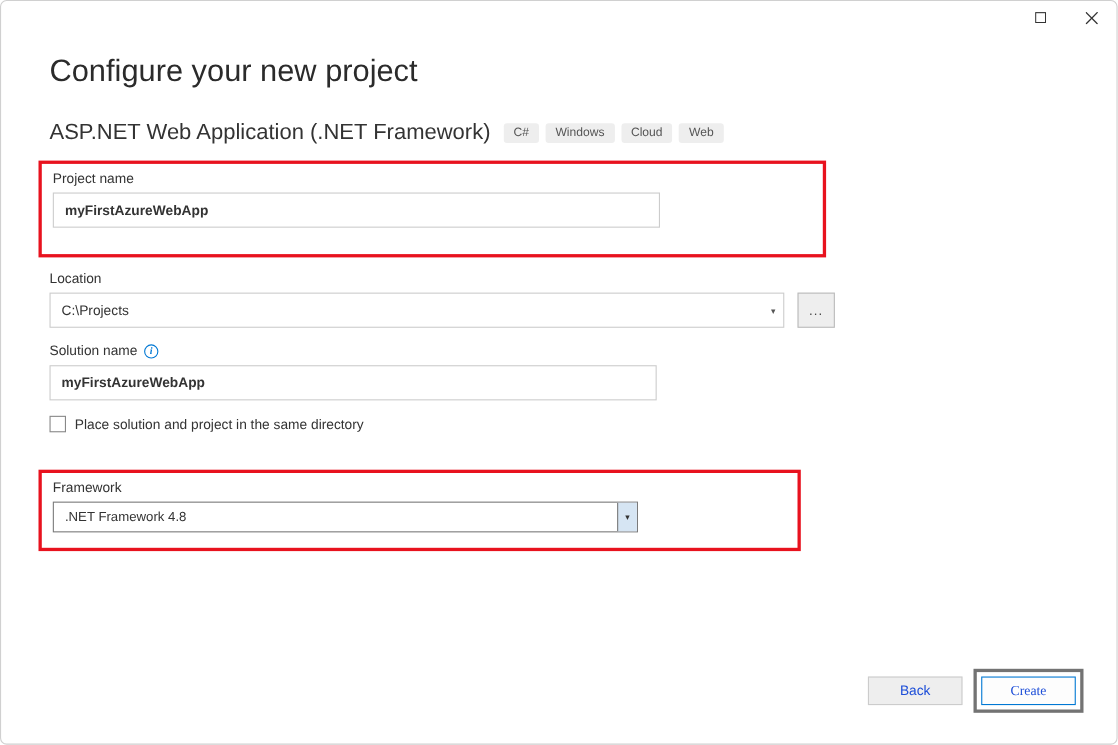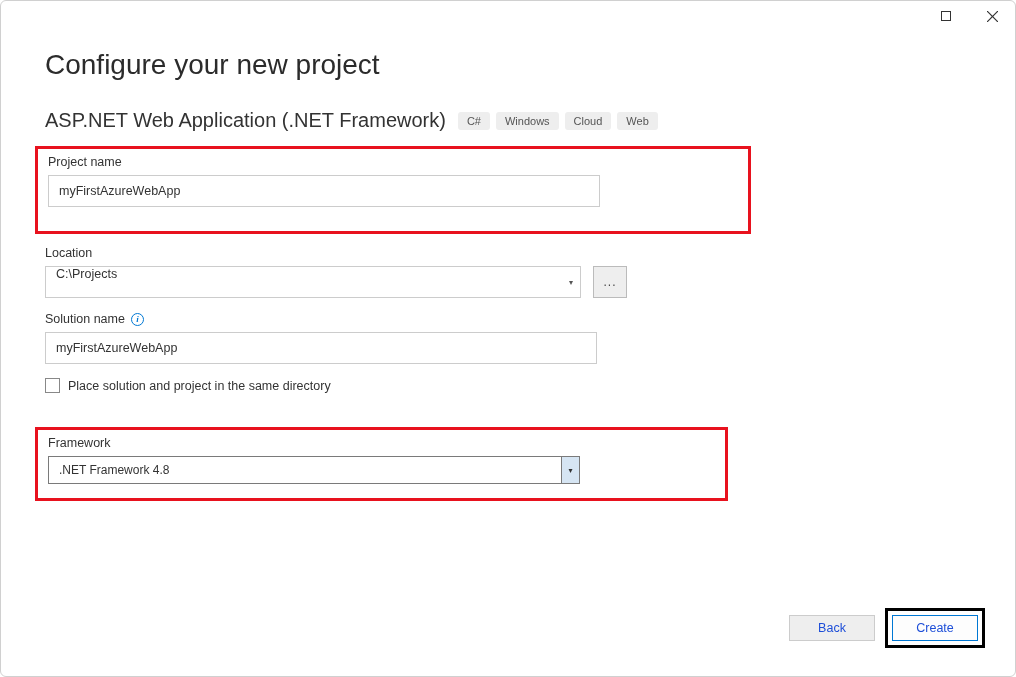--- a/index.html
+++ b/index.html
@@ -81,27 +81,29 @@
     }
     .text-input {
       width: 552px;
       height: 32px;
       padding: 0 10px;
       font-size: 12.5px;
       border: 1px solid #ccc;
       color: #333;
       outline: none;
       background: #fff;
+      font-weight: bold;
     }
     .location-row { display: flex; gap: 12px; align-items: center; }
     .combo {
-      width: 536px;
+      width: 668px;
       height: 32px;
       border: 1px solid #ccc;
       display: flex;
+      align-items: center;
       position: relative;
       background: #fff;
     }
     .combo-text {
       flex: 1;
       padding: 0 10px;
       font-size: 12.5px;
       color: #333;
     }
     .combo-arrow {
@@ -178,22 +180,23 @@
       display: flex;
       align-items: center;
       justify-content: center;
       cursor: pointer;
     }
     .footer-btn.primary {
       background: #fdfdfd;
       border: 1px solid #0078d4;
     }
     .create-highlight {
-      border: 3px solid #000000;
+      border: 3px solid #737373;
       padding: 4px;
+      font-family: Liberation Serif, serif;
     }
   </style>
 </head>
 <body>
 
 <div class="titlebar">
   <div class="btn">
     <svg width="10" height="10">
         <rect x="0.5" y="0.5" width="9" height="9" fill="none" stroke="#333" stroke-width="1"></rect>
       </svg>

